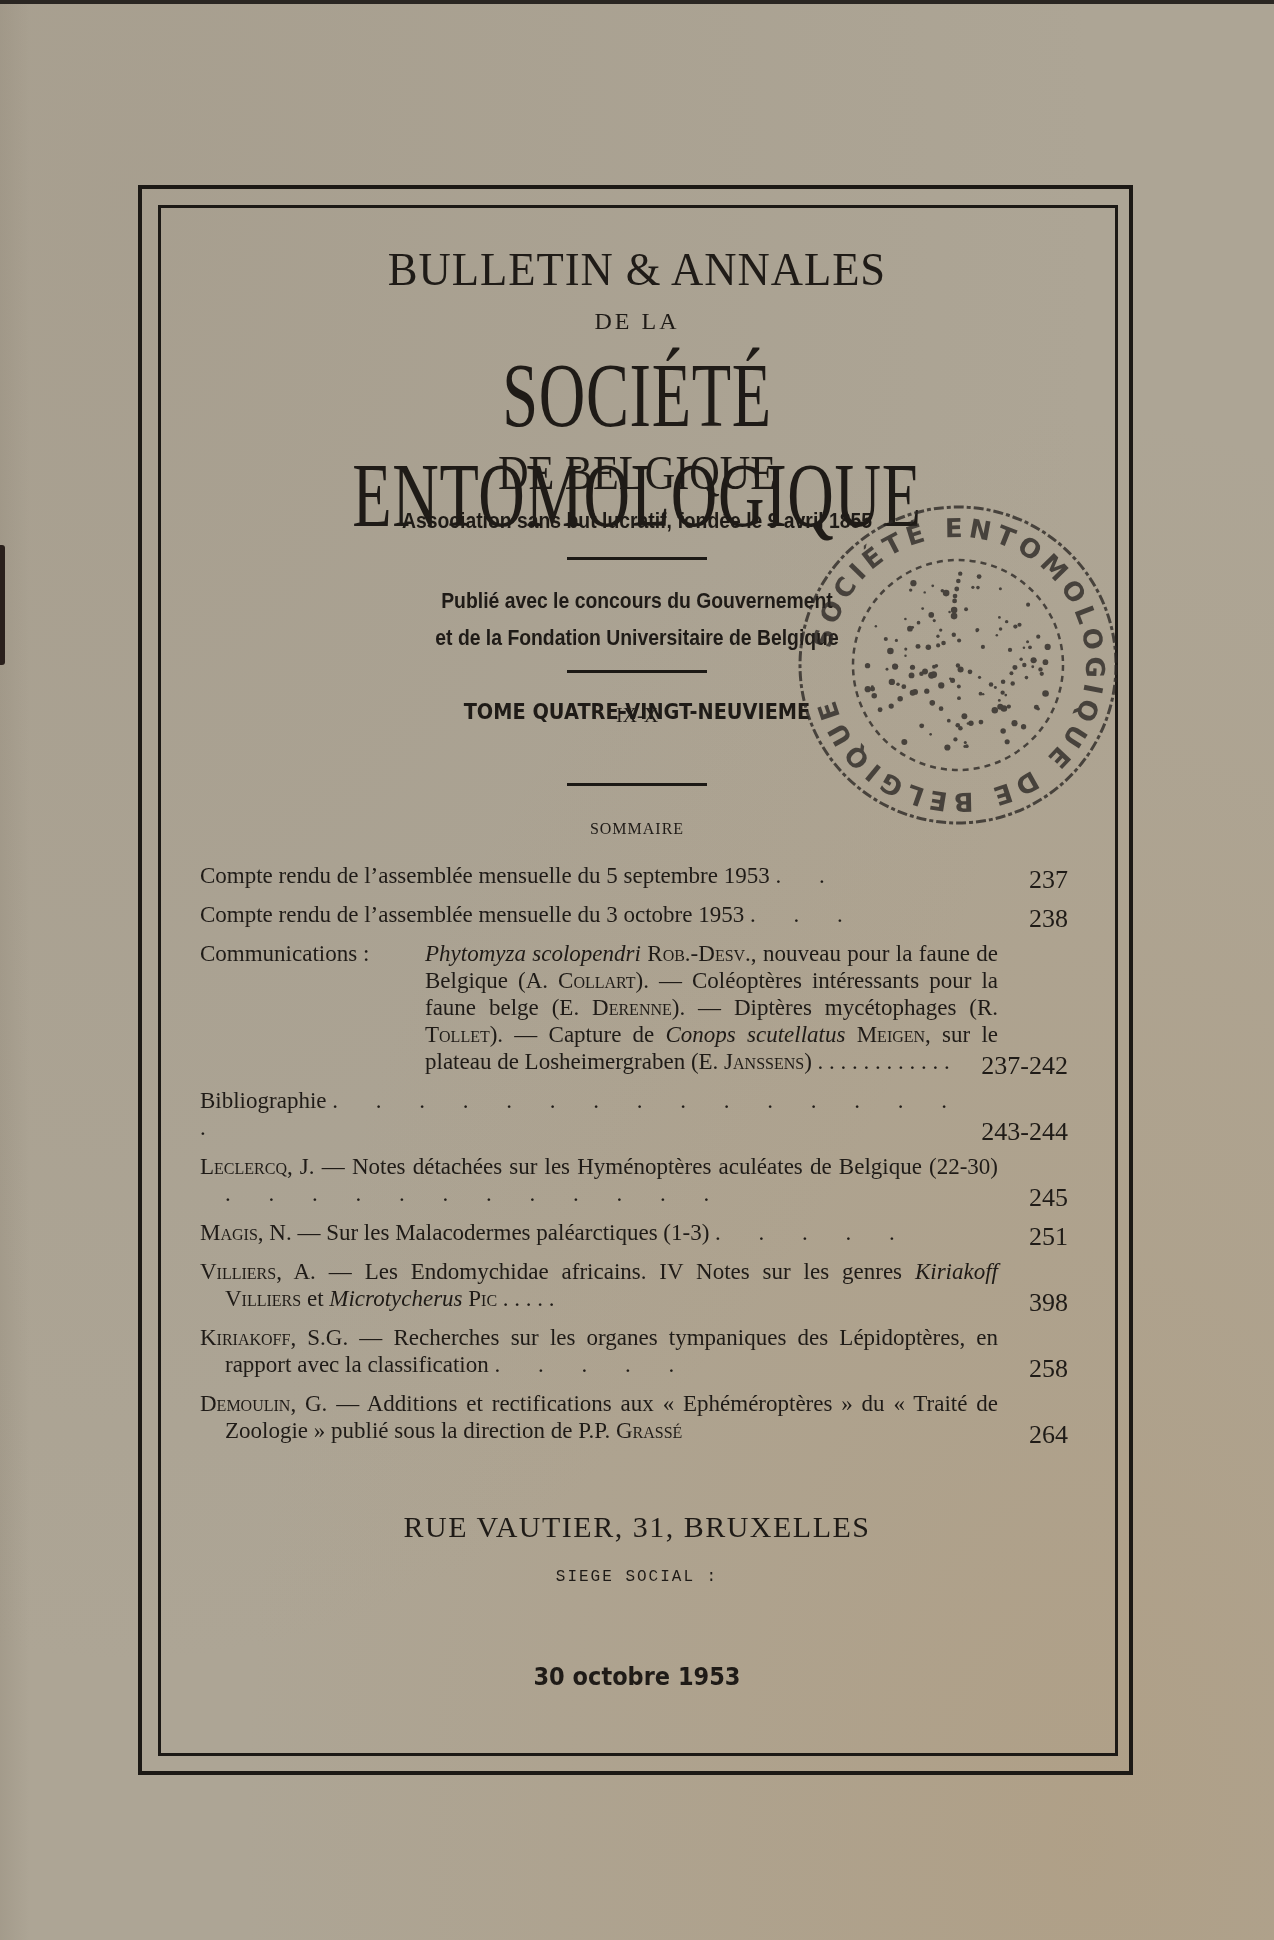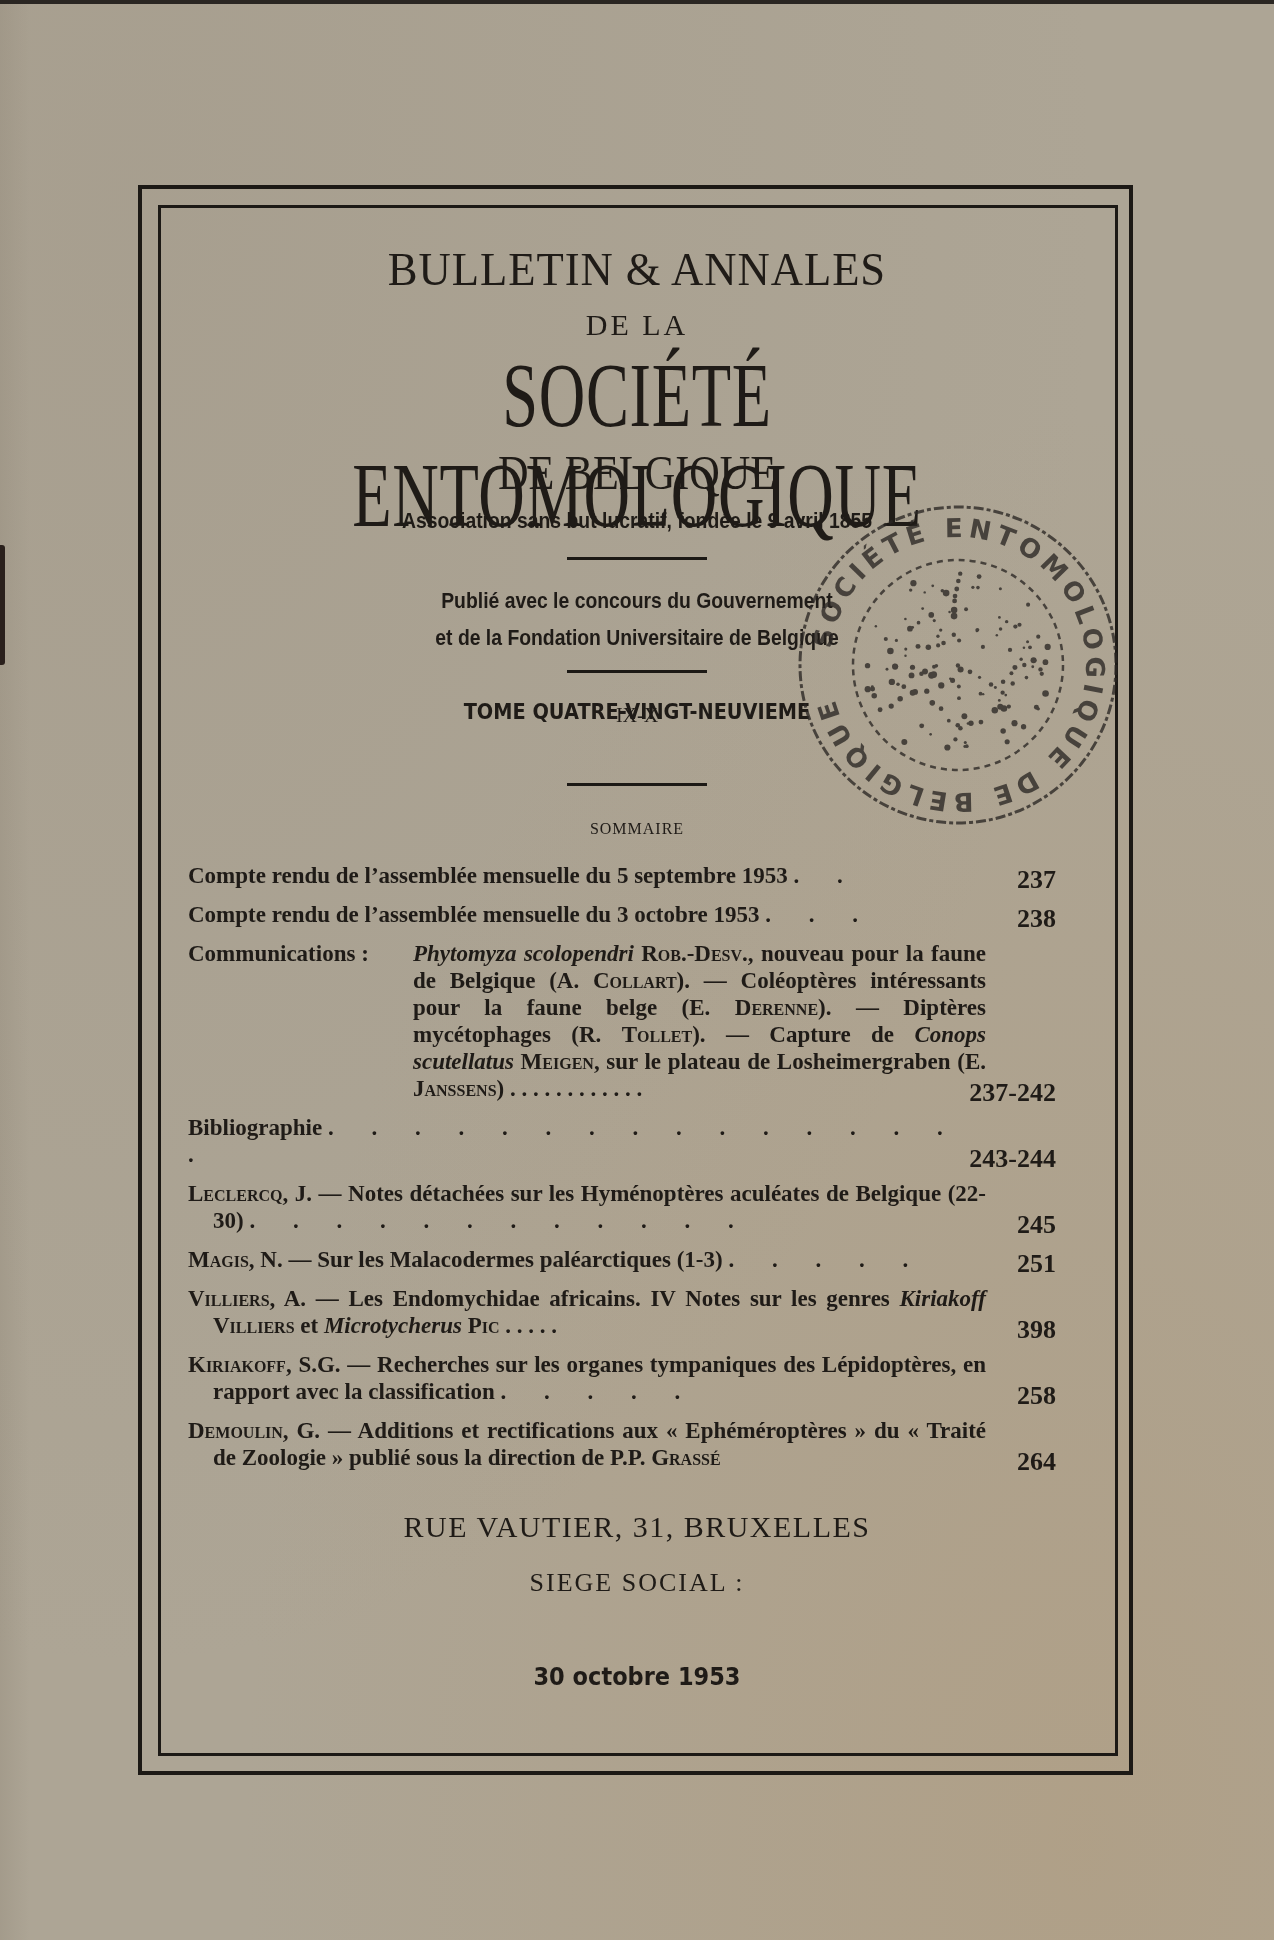--- a/index.html
+++ b/index.html
@@ -13,44 +13,44 @@
     font-family: "Liberation Serif", "DejaVu Serif", serif;
     color: #1f1b17;
   }
   .top-edge { position: absolute; left: 0; top: 0; width: 1274px; height: 4px; background: #2a2622; }
   .spine-mark { position: absolute; left: 0; top: 545px; width: 5px; height: 120px; background: #2a201c; border-radius: 0 3px 3px 0; }
   .frame-outer { position: absolute; left: 138px; top: 185px; width: 987px; height: 1582px; border: 4px solid #1c1915; }
   .frame-inner { position: absolute; left: 158px; top: 205px; width: 954px; height: 1545px; border: 3px solid #1c1915; }
 
   .center { position: absolute; left: 160px; width: 954px; text-align: center; }
   .t-bulletin { top: 242px; font-size: 47px; letter-spacing: 1px; font-family: "Liberation Serif", serif; transform: scaleX(0.95); }
-  .t-dela { top: 308px; font-size: 30px; letter-spacing: 3px; }
+  .t-dela { top: 308px; font-size: 24px; letter-spacing: 3px; }
   .t-societe { top: 345px; font-size: 92px; line-height: 100px; transform: scaleX(0.70); transform-origin: center; letter-spacing: 1px; }
   .t-belgique { top: 445px; font-size: 48px; transform: scaleX(0.88); }
   .t-assoc { top: 508px; font-size: 22px; font-weight: bold; font-family: "Liberation Sans", sans-serif; transform: scaleX(0.88); }
   .rule { position: absolute; left: 567px; width: 140px; height: 3px; background: #1c1915; }
   .t-publie1 { top: 588px; font-size: 22px; font-weight: bold; font-family: "Liberation Sans", sans-serif; transform: scaleX(0.88); }
   .t-publie2 { top: 625px; font-size: 22px; font-weight: bold; font-family: "Liberation Sans", sans-serif; transform: scaleX(0.88); }
   .t-tome { top: 700px; font-size: 21px; font-weight: bold; font-family: "DejaVu Sans", sans-serif; transform: scaleX(0.92); }
   .t-num { top: 704px; font-size: 20px; }
   .t-sommaire { top: 820px; font-size: 16px; letter-spacing: 1px; }
 
-  .toc { position: absolute; left: 188px; width: 868px; top: 862px; font-size: 23px; line-height: 27px; font-weight: bold; }
+  .toc { position: absolute; left: 200px; width: 868px; top: 862px; font-size: 23px; line-height: 27px; }
   .entry { position: relative; margin-bottom: 12px; }
   .entry .body { padding-right: 70px; }
   .entry .page { position: absolute; right: 0; bottom: -4px; font-size: 26px; }
   .entry.indent .body { padding-left: 25px; text-indent: -25px; }
   .comm { display: flex; }
   .comm .lbl { width: 225px; flex: none; }
   .comm .txt { flex: 1; text-align: justify; padding-right: 70px; }
   .sc { font-variant: small-caps; }
   .it { font-style: italic; }
   .dots { letter-spacing: 16px; }
 
-  .t-siege { top: 1568px; font-size: 26px; letter-spacing: 2px; }
+  .t-siege { top: 1568px; font-size: 16px; letter-spacing: 2px; font-family: Liberation Mono, monospace; }
   .t-rue { top: 1510px; font-size: 30px; letter-spacing: 1.5px; }
   .t-date { top: 1662px; font-size: 25px; font-weight: bold; font-family: "DejaVu Sans", sans-serif; transform: scaleX(0.9); }
 
   .stamp { position: absolute; left: 793px; top: 500px; width: 330px; height: 330px; opacity: 0.78; pointer-events: none; }
 </style>
 </head>
 <body>
 
 <div class="top-edge"></div>
 <div class="spine-mark"></div>

